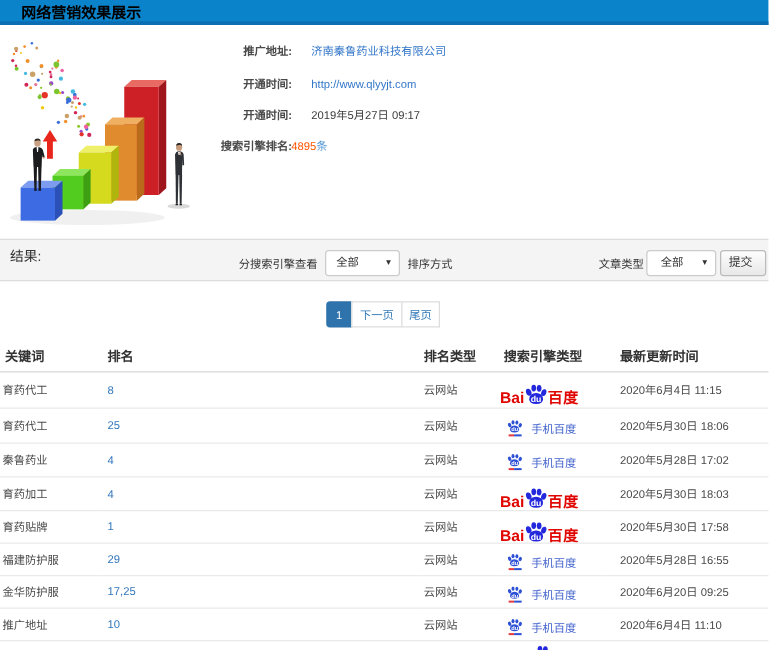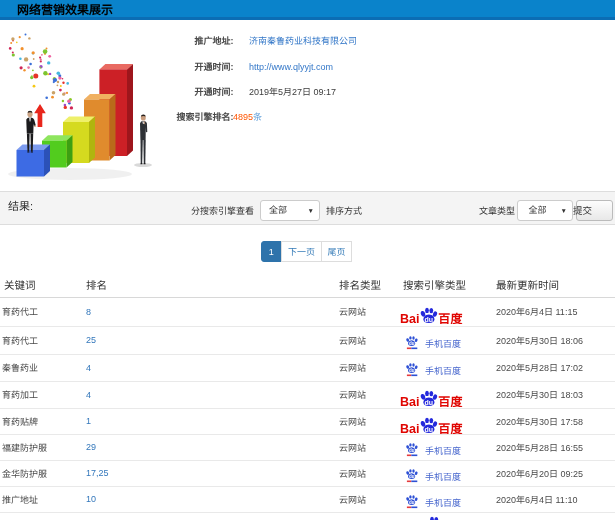--- a/index.html
+++ b/index.html
@@ -10,28 +10,28 @@
 #topbar span{position:absolute;left:17px;top:0px;color:#000000;font-size:12px;font-weight:bold}
 
 .lab{font-size:9px;font-weight:bold;color:#4a4a4a;text-align:right;width:160px;line-height:10px}
 .val{font-size:9px;color:#3c3c3c;line-height:10px}
 a.blue{color:#3377c8;text-decoration:none}
 
 #fbar{left:0;top:191px;width:615px;height:34px;background:#f4f4f4;border-top:1px solid #ddd;border-bottom:1px solid #ddd}
 #fbar .bl{position:absolute;font-size:9px;font-weight:normal;color:#333;top:13.5px;line-height:10px}
 .sel{position:absolute;top:8px;height:21px;background:#fff;border:1px solid #ccc;border-radius:3px;font-size:9px;color:#333;line-height:19px;padding-left:8px}
 .sel i{position:absolute;right:5px;top:0;font-style:normal;font-size:6.5px;color:#333;line-height:20px}
-#btn{position:absolute;top:8px;left:576px;width:37px;height:21px;background:linear-gradient(#fdfdfd,#e8e8e8);border:1px solid #bbb;border-radius:3px;font-size:9.5px;color:#333;line-height:19px;text-indent:-4px}
+#btn{position:absolute;top:8px;left:576px;width:37px;height:21px;background:linear-gradient(#fdfdfd,#e8e8e8);border:1px solid #bbb;border-radius:3px;font-size:9.5px;color:#333;text-align:center;line-height:19px;text-indent:-4px}
 
 #pg{left:260.5px;top:240.5px;height:21px;font-size:9px}
 #pg span{display:inline-block;float:left;height:21px;line-height:21px;text-align:center;border:1px solid #ddd;color:#337ab7;background:#fff;margin-left:-1px}
 #pg .cur{background:#2e73ab;border-color:#2e73ab;color:#fff;width:21.5px;border-radius:3px 0 0 3px;margin-left:0}
 
 table{border-collapse:collapse;table-layout:fixed;width:615px;font-size:9px}
-th{font-weight:normal;color:#333;text-align:left;height:24px;border-bottom:1px solid #d8d8d8;padding:0 0 0 4px;font-size:10.5px}
+th{font-weight:bold;color:#333;text-align:left;height:24px;border-bottom:1px solid #d8d8d8;padding:0 0 0 4px;font-size:10.5px}
 td{border-bottom:1px solid #e9e9e9;padding:0 0 0 4px;color:#4a4a4a;vertical-align:middle}
 td:first-child{padding-left:2px}
 th:first-child{padding-left:4px}
 td a{color:#3377bb;text-decoration:none}
 .bdulogo{display:inline-block;vertical-align:middle;margin-left:-4.3px;margin-top:8px}
 .sjlogo{display:inline-block;vertical-align:middle;margin-left:-2.5px;margin-top:7px}
 </style></head><body>
 <div id="wrap">
   <div id="topbar" class="abs">
       <span>网络营销效果展示</span>

